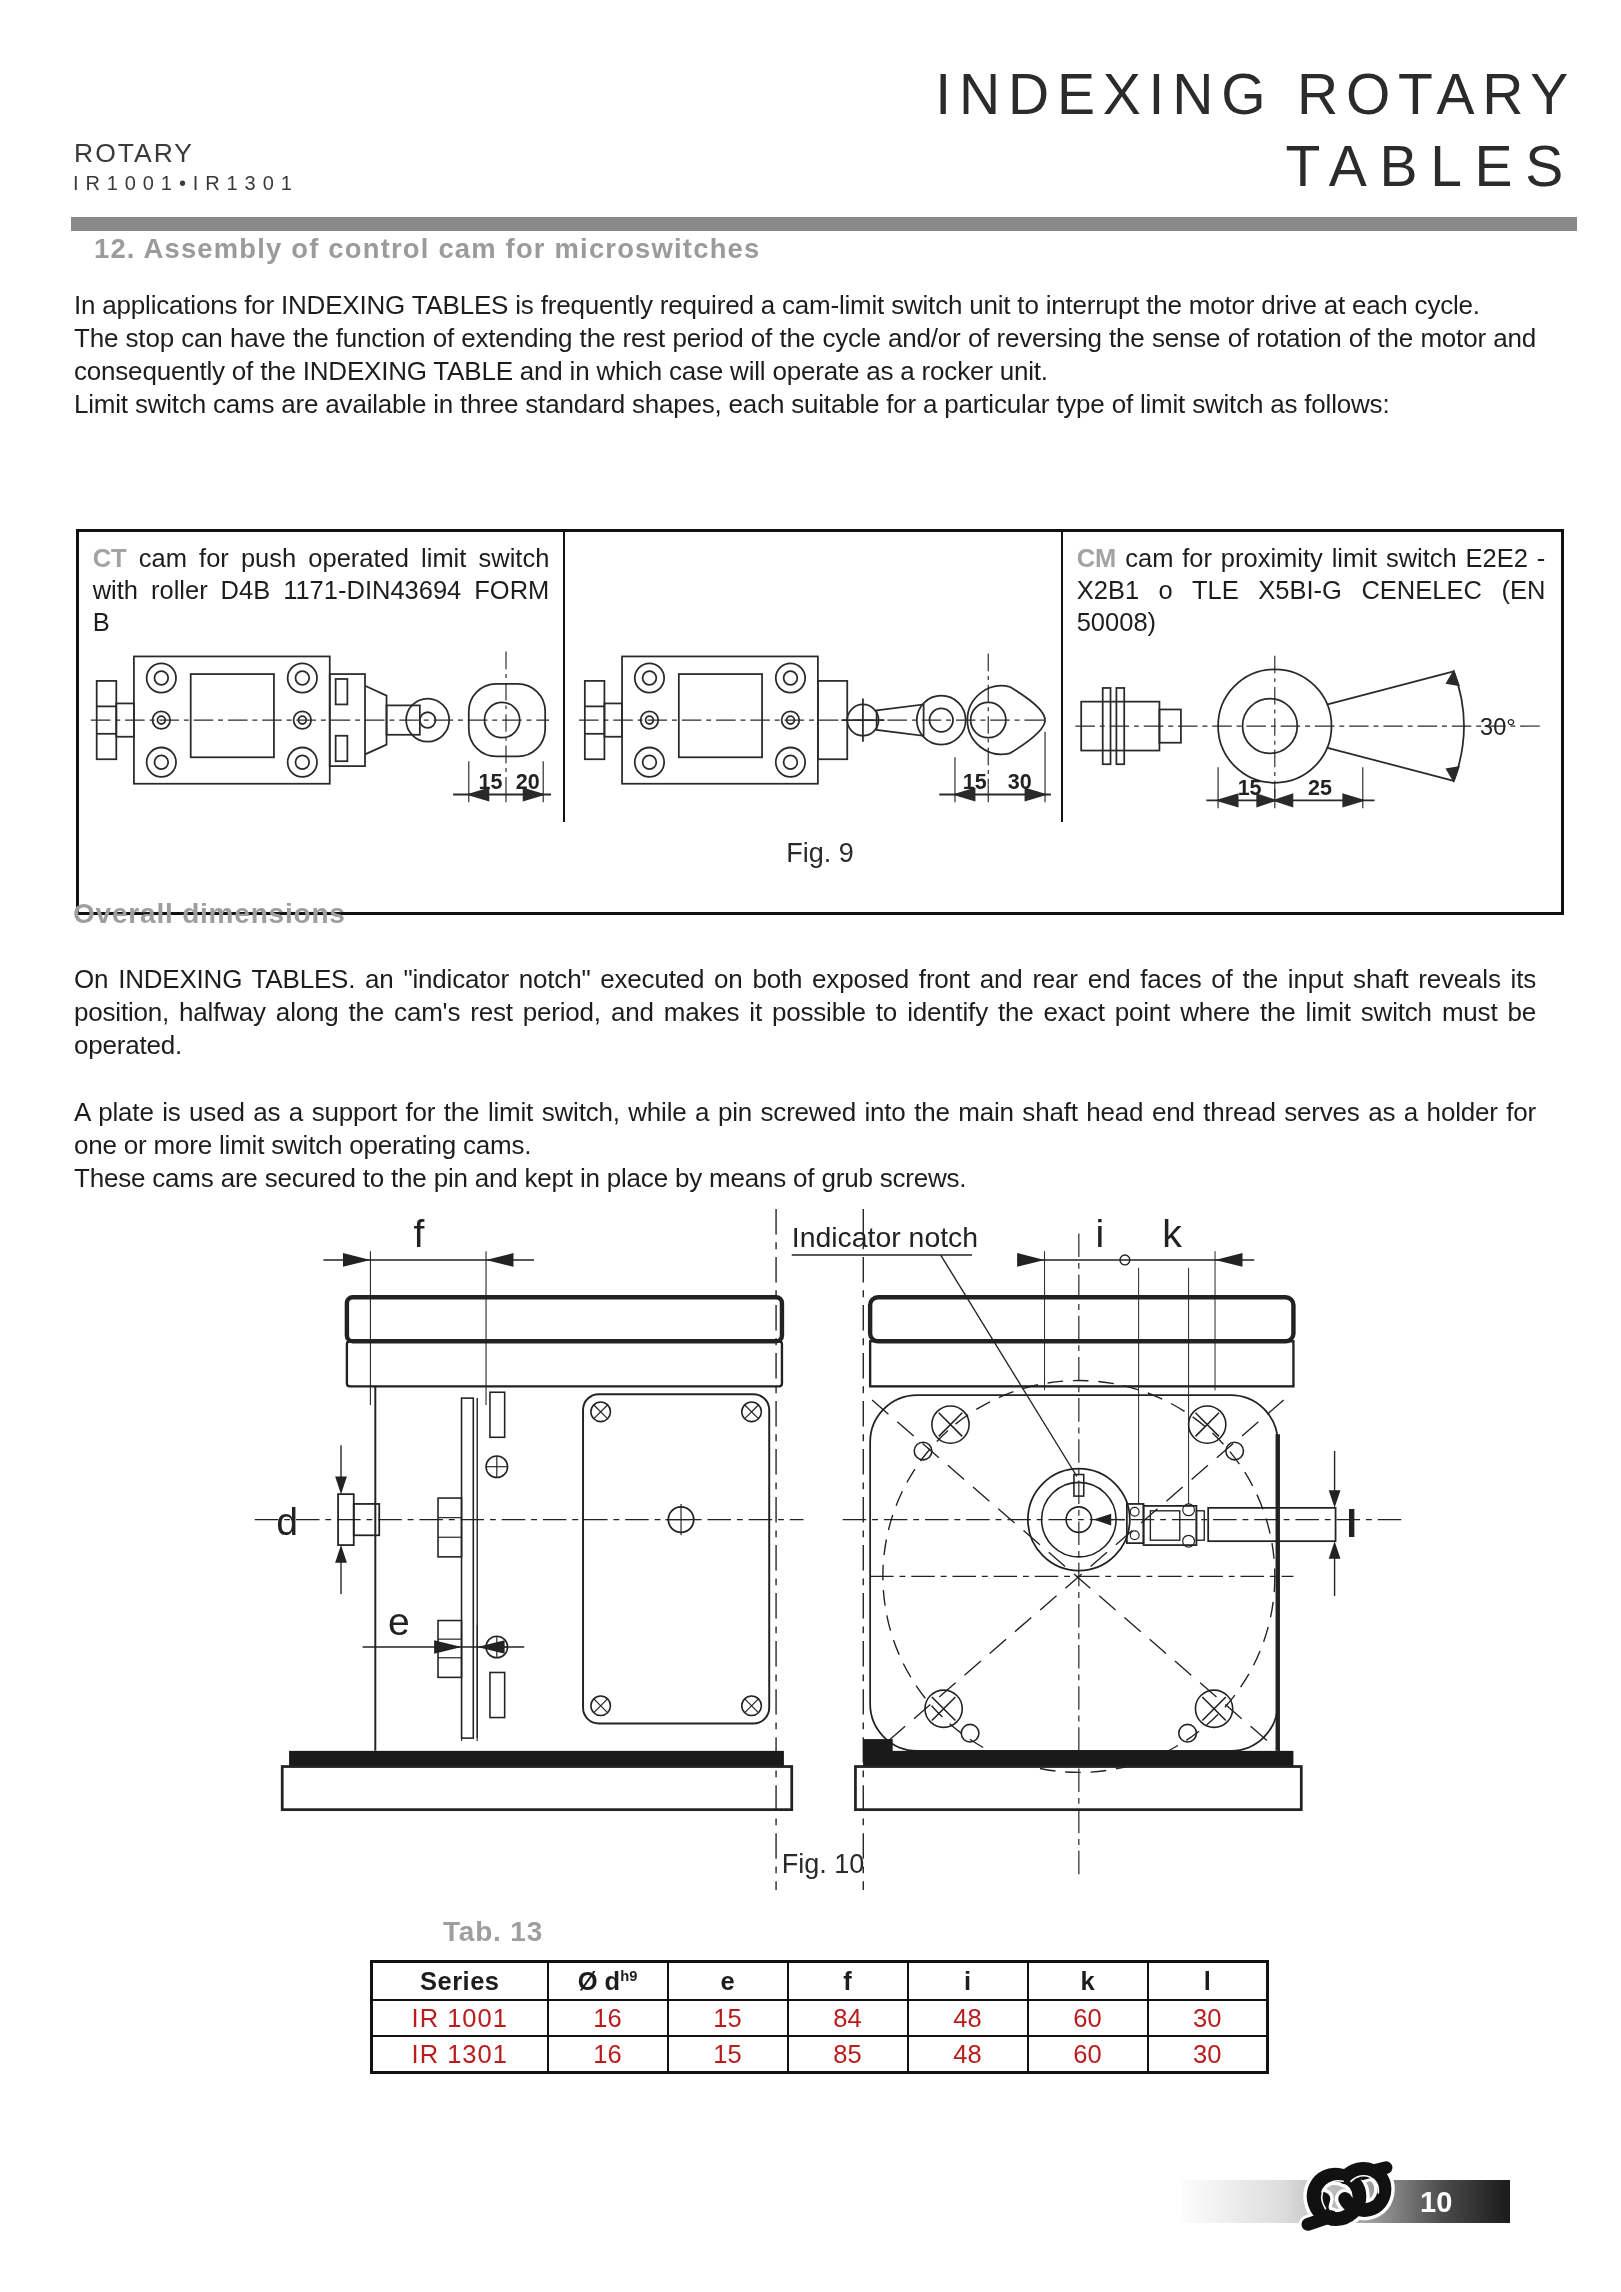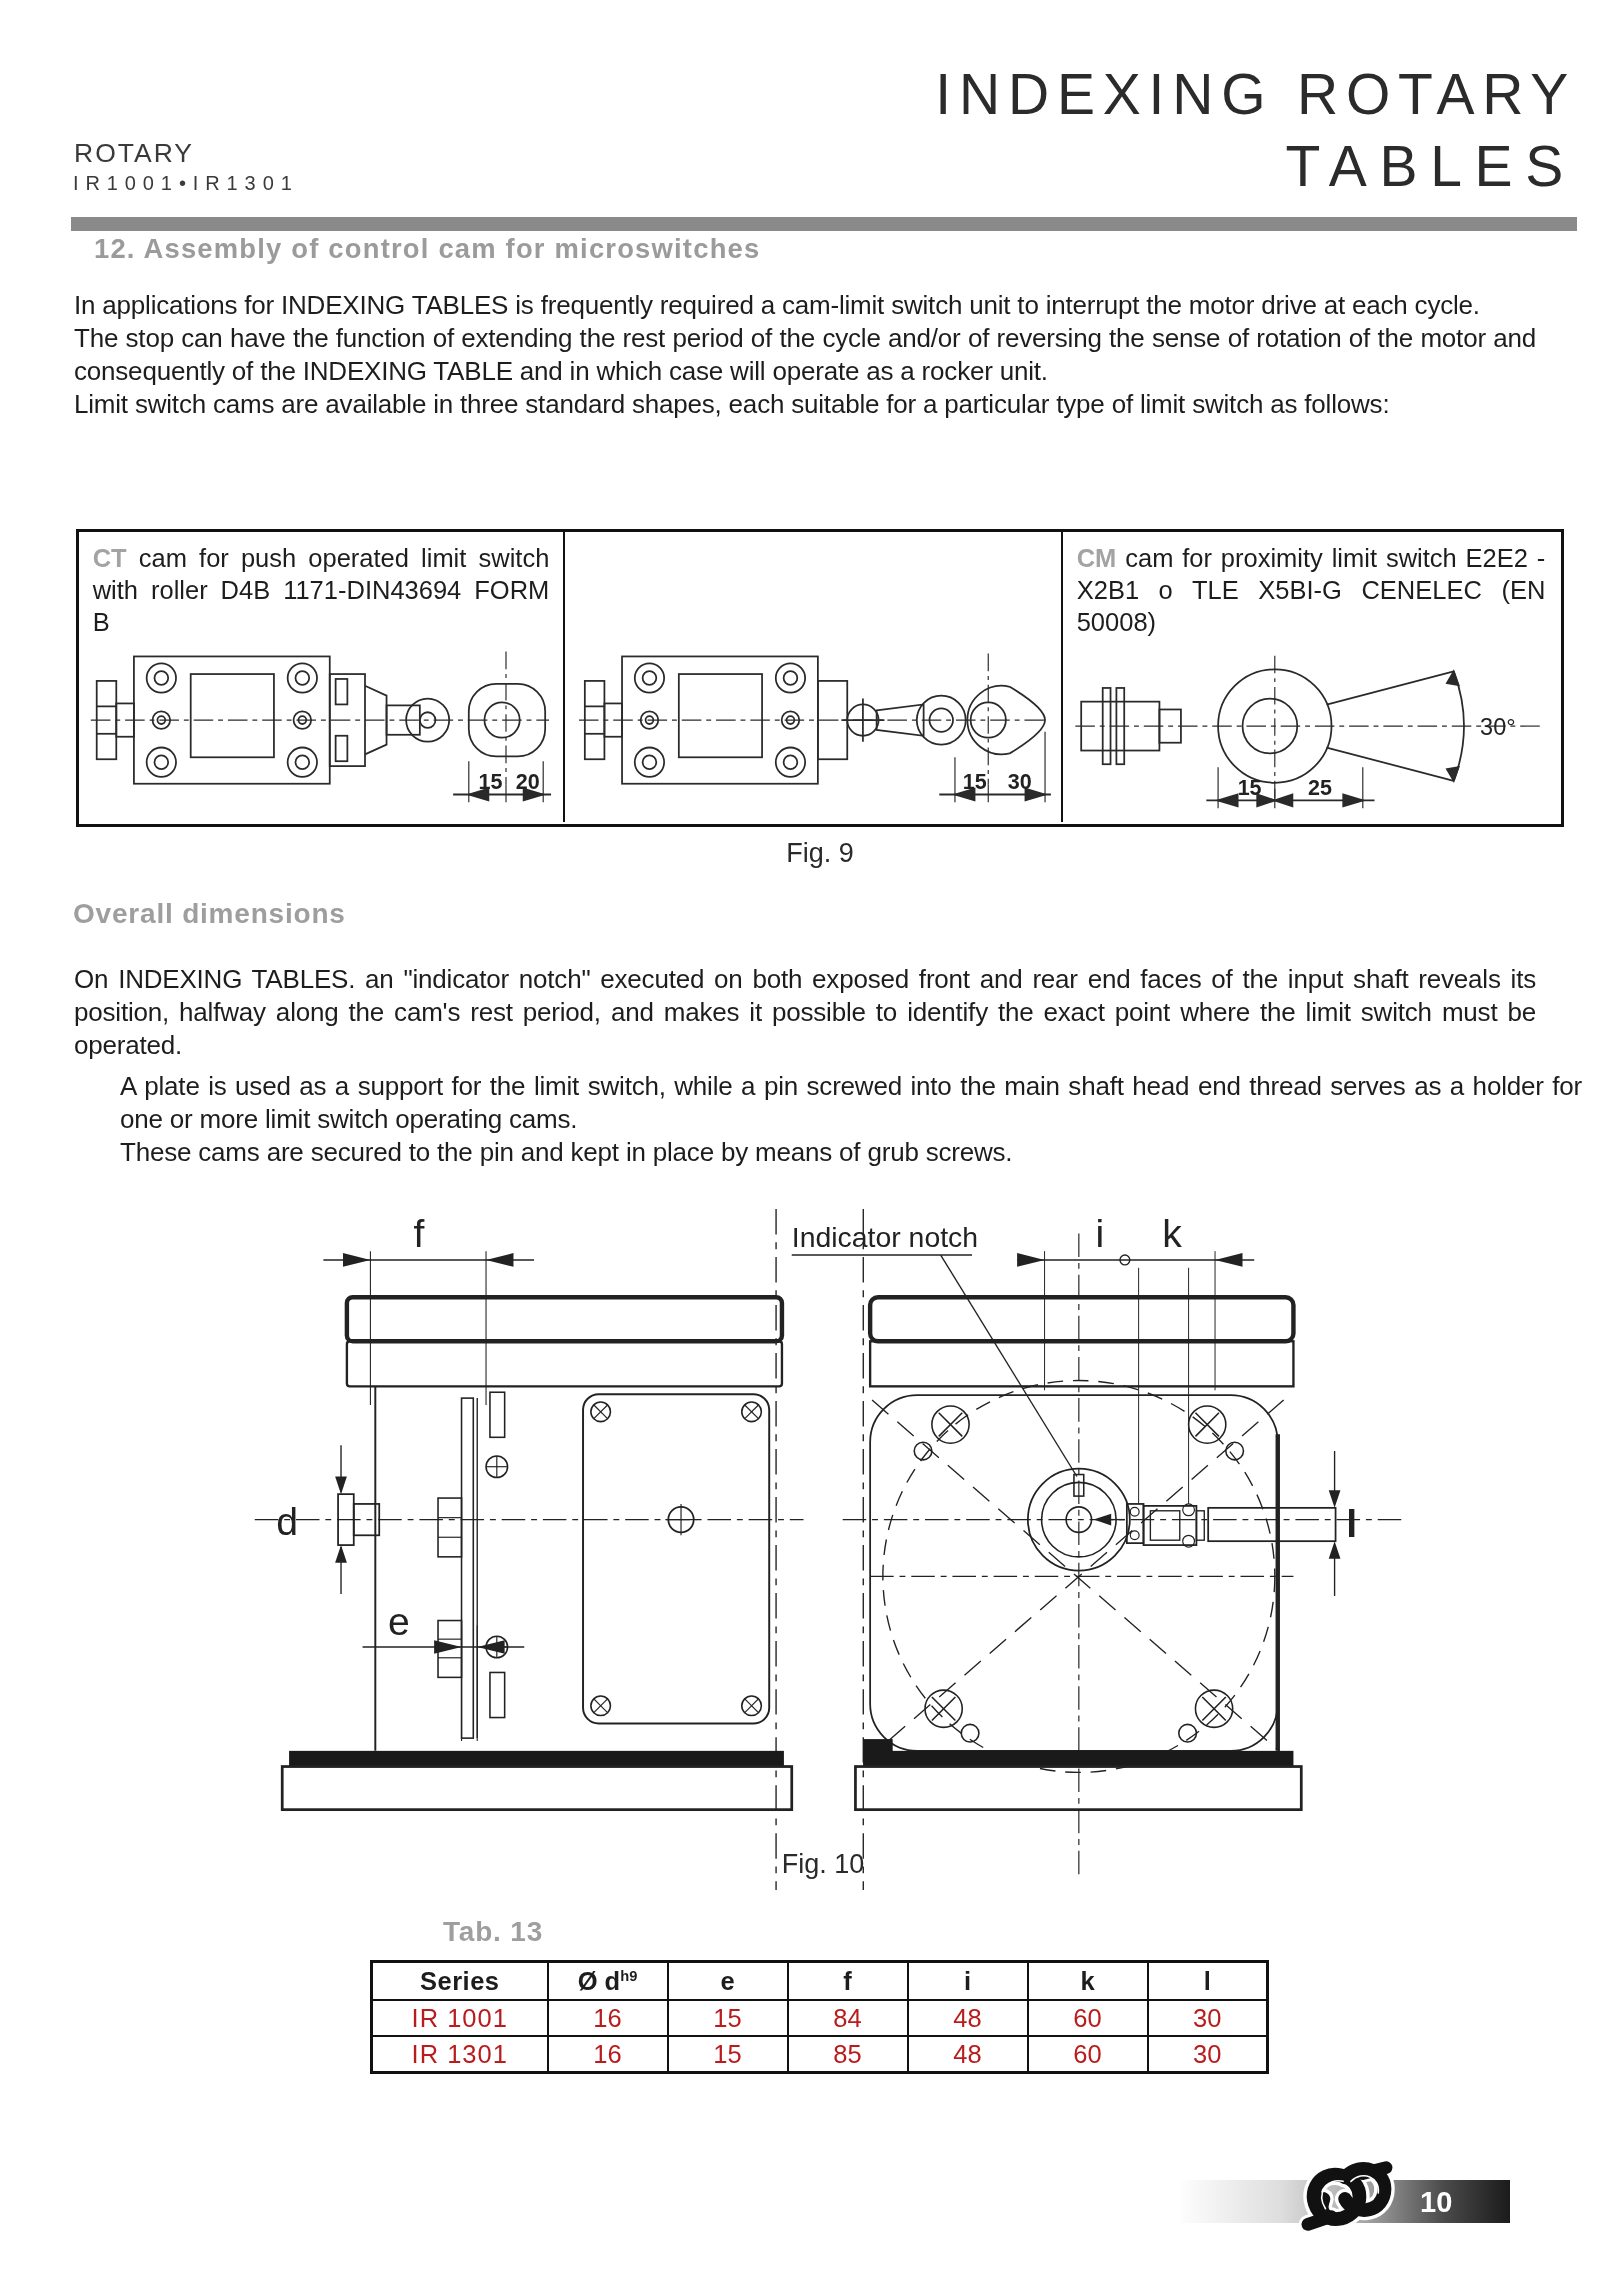--- a/index.html
+++ b/index.html
@@ -11,21 +11,21 @@
   .code{font-size:20px;letter-spacing:6.9px;color:#3a3a3a;}
   .title{width:988px;text-align:right;color:#2b2b2b;font-size:57px;letter-spacing:7.8px;line-height:63px;}
   .title2{letter-spacing:12.7px;}
   .graybar{width:1506px;height:13.7px;background:#8a8a8a;}
   .secthead{font-size:27.4px;font-weight:bold;color:#9b9b9b;letter-spacing:1.2px;}
   .grayhead{font-size:28px;font-weight:bold;color:#9e9e9e;letter-spacing:0.8px;}
   
   .txt{width:1462px;font-size:26px;line-height:33px;letter-spacing:-0.2px;text-align:justify;color:#1d1d1d;}
   .txt p{margin:0;}
   
-  .figbox{width:1488px;height:298px;border:3.9px solid #111;box-sizing:border-box;}
+  .figbox{width:1488px;height:386px;border:3.9px solid #111;box-sizing:border-box;}
   .cell{position:absolute;top:0;height:290px;box-sizing:border-box;}
   .cell.c2,.cell.c3{border-left:2.9px solid #111;}
   .celltxt{padding:9.8px 13.7px 0 13.7px;font-size:25.5px;line-height:32px;text-align:justify;}
   .camlbl{font-weight:bold;color:#a3a3a3;}
   .caption{width:196px;text-align:center;font-size:27px;color:#2a2a2a;}
   svg text{font-family:"Liberation Sans",sans-serif;}
   .dim{font-size:22px;font-weight:bold;fill:#222;}
   .lbl{font-size:40px;fill:#222;}
   .lbl-b{font-size:40px;font-weight:bold;fill:#222;}
   .note{font-size:29px;fill:#222;}
@@ -185,21 +185,21 @@
     </div>
   </div>
 
   <div class="abs caption" style="left:722px;top:838px;">Fig. 9</div>
 
   <div class="abs grayhead" style="left:73px;top:898px;">Overall dimensions</div>
 
   <div class="abs txt" style="left:74px;top:963px;">
     <p>On INDEXING TABLES. an "indicator notch" executed on both exposed front and rear end faces of the input shaft reveals its position, halfway along the cam's rest period, and makes it possible to identify the exact point where the limit switch must be operated.</p>
   </div>
-  <div class="abs txt" style="left:74px;top:1070px;margin-left:46px;">
+  <div class="abs txt" style="left:74px;top:1096px;">
     <p>A plate is used as a support for the limit switch, while a pin screwed into the main shaft head end thread serves as a holder for one or more limit switch operating cams.</p>
     <p>These cams are secured to the pin and kept in place by means of grub screws.</p>
   </div>
 
   <svg class="abs" style="left:196px;top:1204px;" width="1313" height="691" viewBox="0 0 1340 705">
     <g stroke="#222" fill="none" stroke-width="2">
 
       <line x1="592" y1="5" x2="592" y2="700" stroke-dasharray="26 8 7 8" stroke-width="1.4"></line>
       <line x1="681" y1="5" x2="681" y2="700" stroke-dasharray="26 8 7 8" stroke-width="1.4"></line>
 

